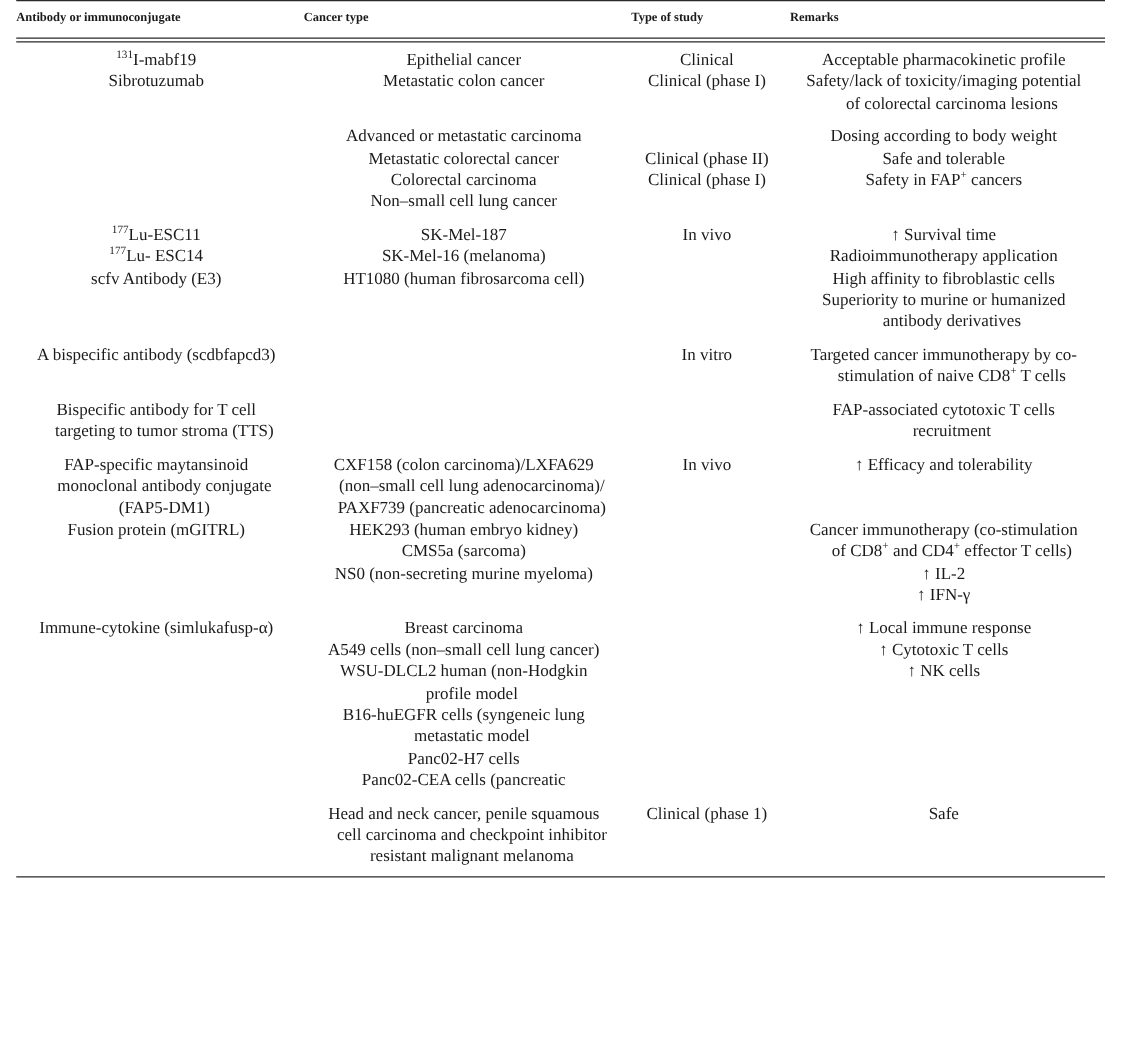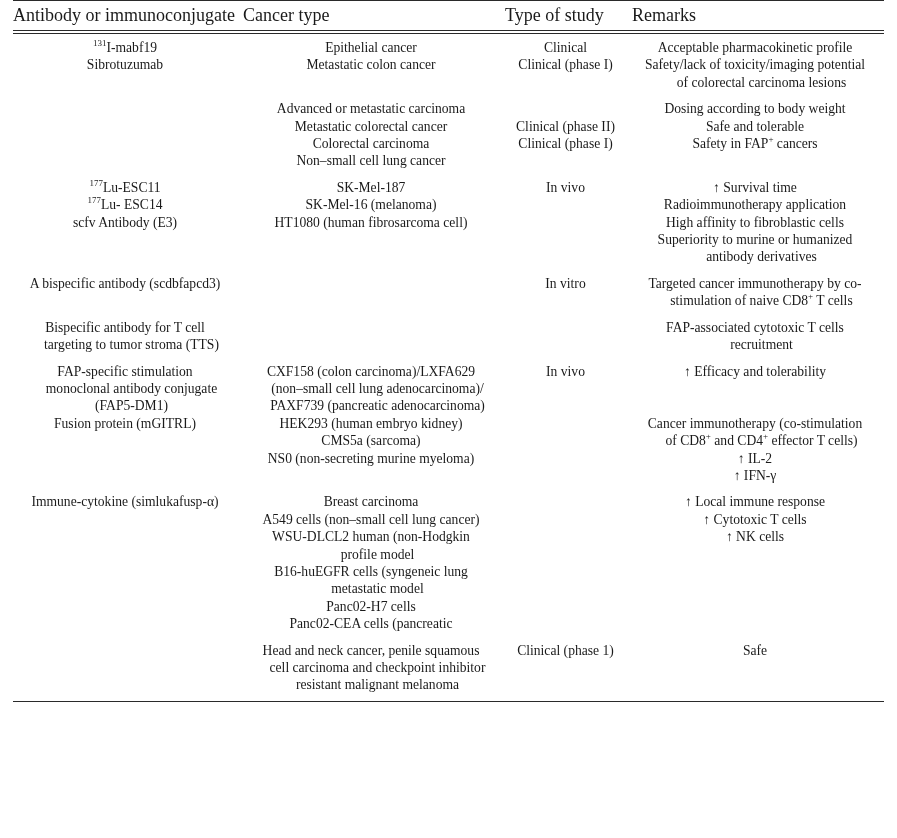--- a/index.html
+++ b/index.html
@@ -67,22 +67,22 @@
     font-size: 13.6px;
     table-layout: fixed;
   }
   table.tbl col.c1 { width: 230px; }
   table.tbl col.c2 { width: 262px; }
   table.tbl col.c3 { width: 127px; }
   table.tbl col.c4 { width: 252px; }
 
   table.tbl th {
     text-align: left;
-    font-weight: normal;
-    font-size: 18px;
+    font-weight: bold;
+    font-size: 10px;
     padding: 6px 6px 7px 0;
     vertical-align: top;
     line-height: 16px;
   }
   table.tbl td {
     text-align: center;
     vertical-align: top;
     padding: 0 6px 0 0;
     line-height: 17.4px;
   }
@@ -290,21 +290,21 @@
             <span class="ln"></span>
           </td>
         <td>
           <span class="ln">FAP-associated cytotoxic T cells</span>
           <span class="hang">recruitment</span>
         </td>
       </tr>
 
       <tr class="block">
         <td>
-          <span class="ln">FAP-specific stimulation</span>
+          <span class="ln">FAP-specific maytansinoid</span>
           <span class="hang">monoclonal antibody conjugate</span>
           <span class="hang">(FAP5-DM1)</span>
         </td>
         <td>
           <span class="ln">CXF158 (colon carcinoma)/LXFA629</span>
           <span class="hang">(non–small cell lung adenocarcinoma)/</span>
           <span class="hang">PAXF739 (pancreatic adenocarcinoma)</span>
         </td>
         <td>
             <span class="ln">In vivo</span>

